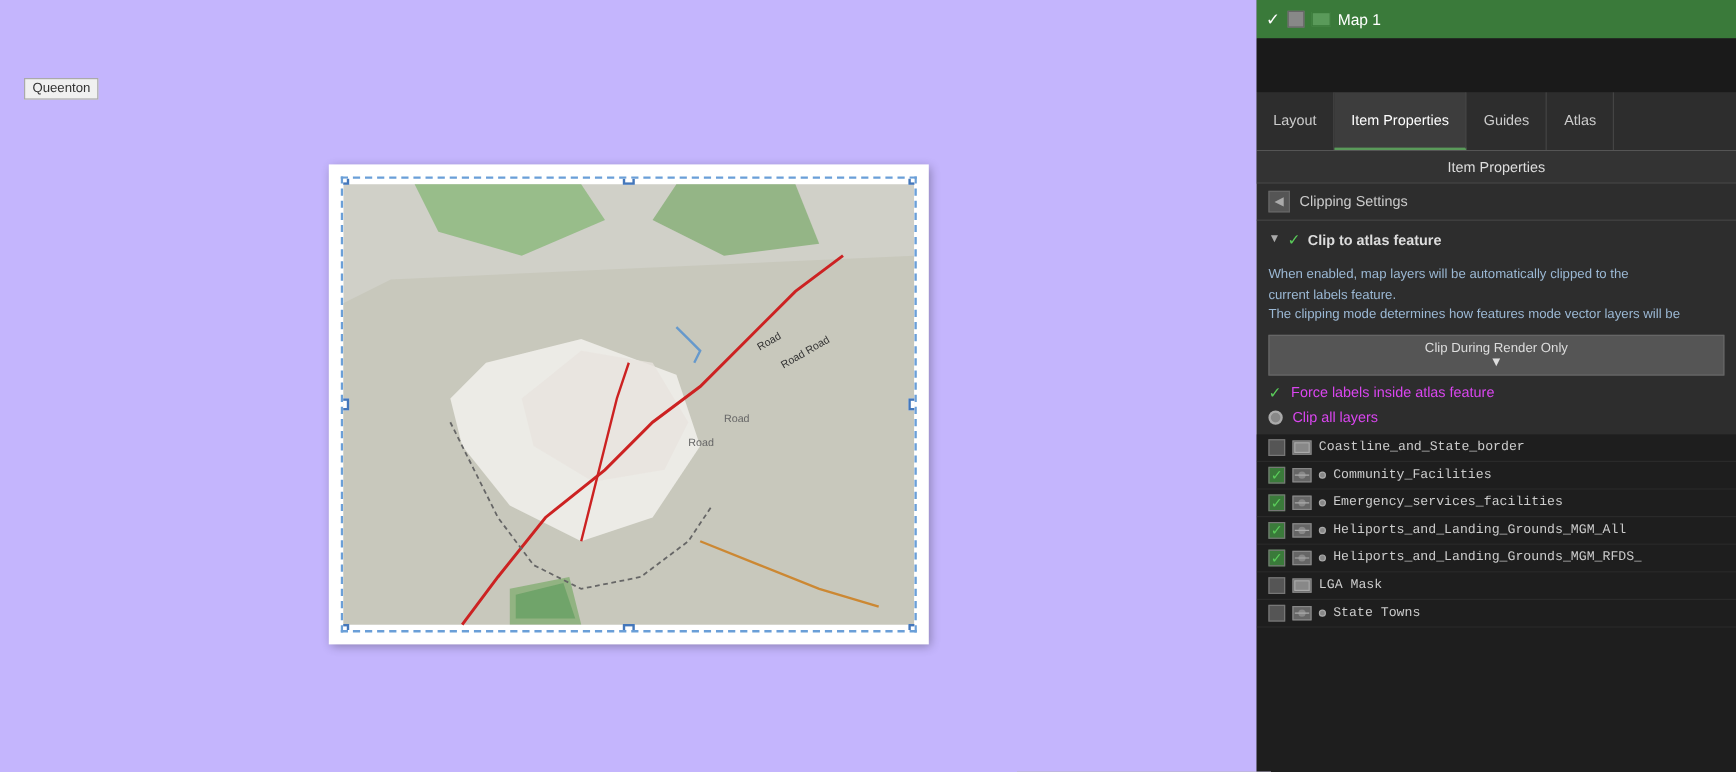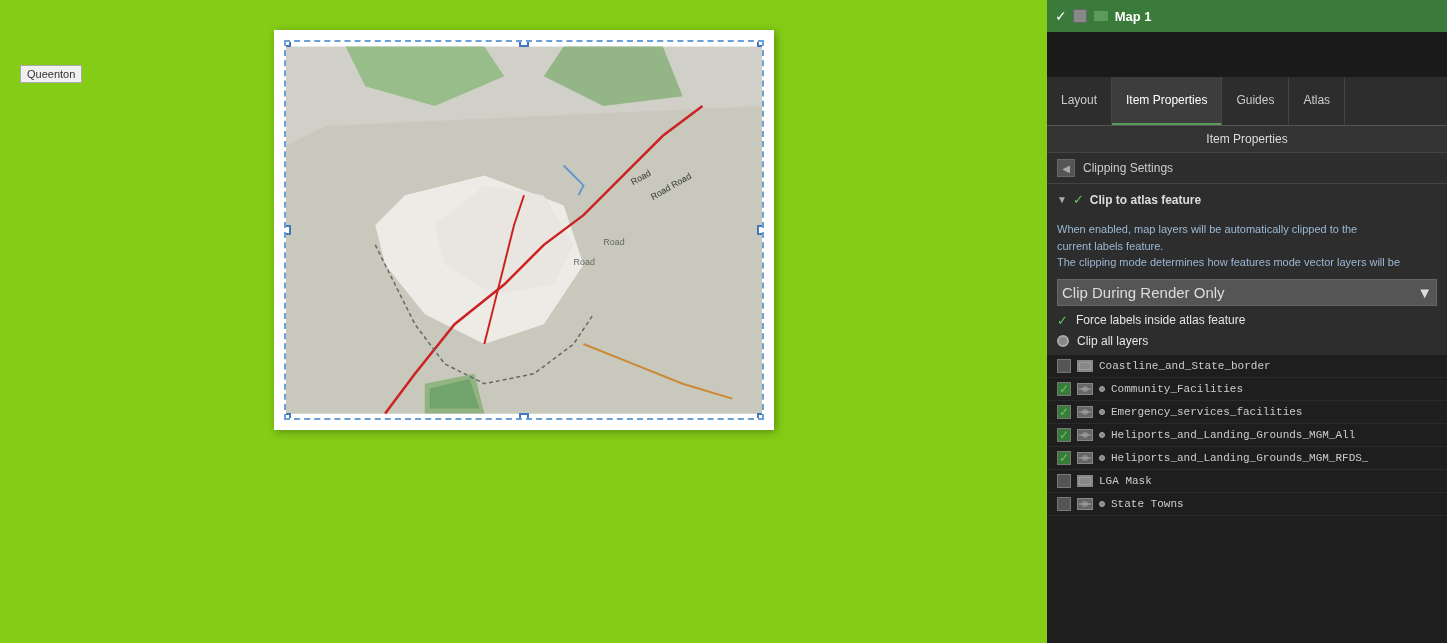--- a/index.html
+++ b/index.html
@@ -9,23 +9,23 @@
       background: #b8b8b8;
       display: flex;
       width: 1447px;
       height: 643px;
       overflow: hidden;
     }
 
     
     #canvas-area {
       flex: 1;
-      background: #84cc16;
-      display: flex;
-      align-items: flex-start;
+      background: #c4b5fd;
+      display: flex;
+      align-items: center;
       justify-content: center;
       position: relative;
       overflow: hidden;
     }
 
     .location-label {
       position: absolute;
       top: 65px;
       left: 20px;
       background: #f0f0f0;
@@ -110,21 +110,21 @@
     .title-bar-icon {
       width: 16px;
       height: 12px;
       background: #5a9a5a;
       border: 1px solid #3a7a3a;
     }
 
     .title-bar-text {
       color: white;
       font-size: 13px;
-      font-weight: bold;
+      font-weight: normal;
     }
 
     
     .dark-area {
       height: 45px;
       background: #1a1a1a;
     }
 
     
     .tabs {
@@ -223,27 +223,28 @@
 
     
     .dropdown-row {
       padding: 4px 10px;
     }
 
     .dropdown-box {
       width: 100%;
       background: #555;
       border: 1px solid #666;
-      padding: 4px 4px;
+      padding: 4px 24px;
       color: #ddd;
-      font-size: 15px;
+      font-size: 11px;
       display: flex;
       justify-content: space-between;
       align-items: center;
       cursor: pointer;
+      flex-direction: column;
     }
 
     
     .option-row {
       display: flex;
       align-items: center;
       gap: 8px;
       padding: 3px 10px;
     }
 
@@ -259,21 +260,21 @@
     .radio-green {
       width: 12px;
       height: 12px;
       border-radius: 50%;
       background: #5acc5a;
       border: 2px solid #3aaa3a;
       flex-shrink: 0;
     }
 
     .option-label {
-      color: #e5e5e5;
+      color: #d946ef;
       font-size: 12px;
     }
 
     
     .layers-list {
       margin-top: 4px;
       background: #1e1e1e;
       flex: 1;
       overflow-y: auto;
     }

